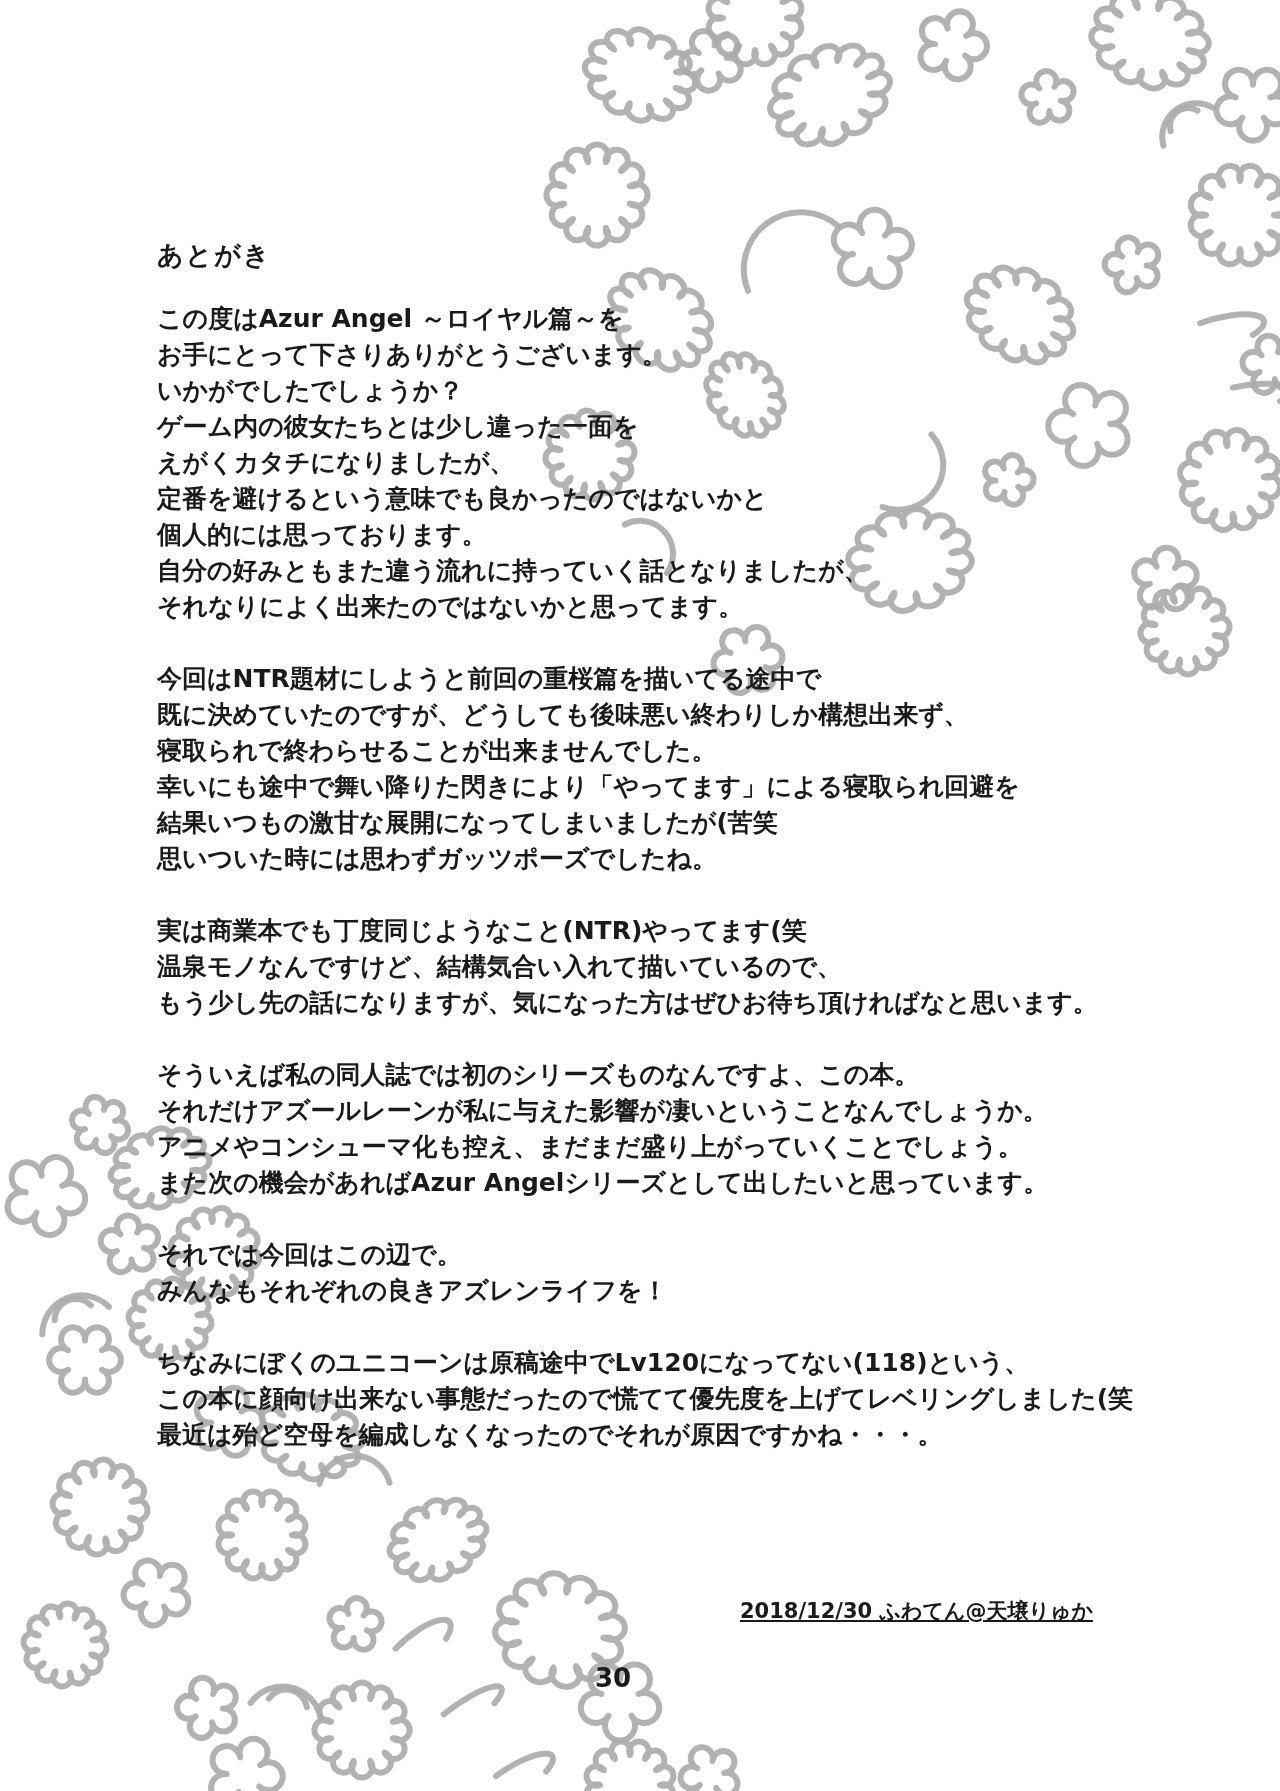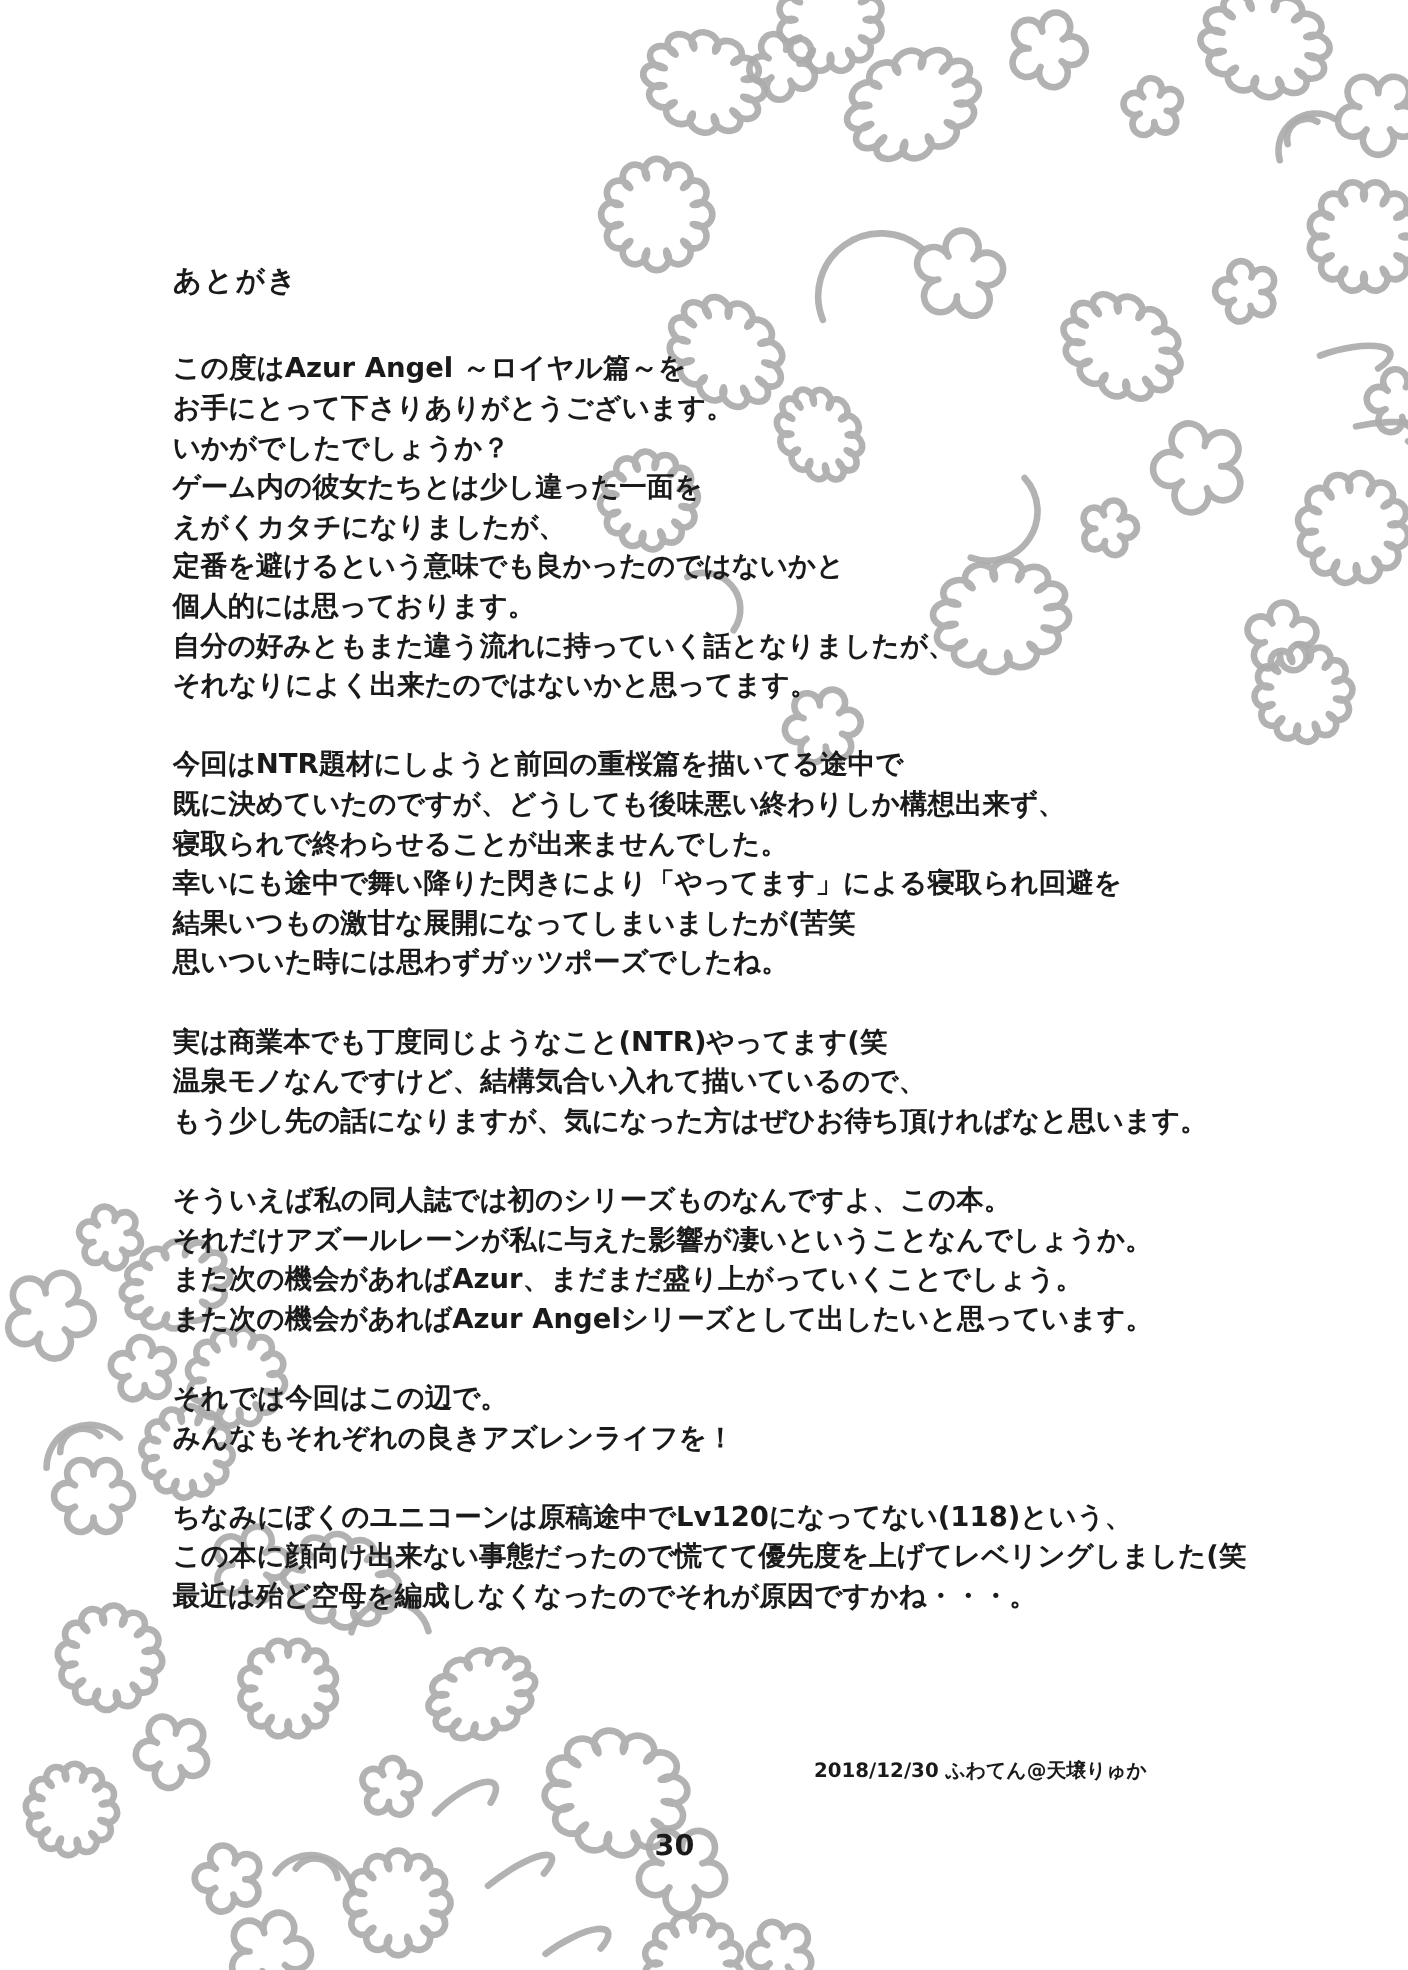--- a/index.html
+++ b/index.html
@@ -14,26 +14,26 @@
   .deco path{
     fill:none;stroke:var(--doodle,#ababab);stroke-width:6;
     stroke-linecap:round;stroke-linejoin:round;stroke-opacity:.92;
   }
   .page-title{
     position:absolute;left:157px;top:238px;margin:0;z-index:2;
     font-size:26px;font-weight:bold;color:var(--ink,#1a1a1a);letter-spacing:2px;
   }
   .body-text{
     position:absolute;left:157px;top:301px;z-index:2;
-    font-size:25px;font-weight:bold;color:var(--ink,#1a1a1a);margin-top:16px;
+    font-size:25px;font-weight:bold;color:var(--ink,#1a1a1a);
   }
   .text-line{height:36px;line-height:36px;white-space:pre;letter-spacing:0;}
   .signature{
     position:absolute;left:740px;top:1597px;z-index:2;
-    font-size:18px;font-weight:bold;color:var(--ink,#1a1a1a);white-space:pre;
+    font-size:21px;font-weight:bold;color:var(--ink,#1a1a1a);white-space:pre;text-decoration:underline;
   }
   .page-number{
     position:absolute;left:595px;top:1663px;width:100px;z-index:2;
     text-align:left;font-size:26px;font-weight:bold;color:var(--ink,#1a1a1a);
   }
 </style>
 </head>
 <body>
 
 <div class="page">
@@ -134,21 +134,21 @@
       <div class="text-line">幸いにも途中で舞い降りた閃きにより「やってます」による寝取られ回避を</div>
       <div class="text-line">結果いつもの激甘な展開になってしまいましたが(苦笑</div>
       <div class="text-line">思いついた時には思わずガッツポーズでしたね。</div>
       <div class="text-line"></div>
       <div class="text-line">実は商業本でも丁度同じようなこと(NTR)やってます(笑</div>
       <div class="text-line">温泉モノなんですけど、結構気合い入れて描いているので、</div>
       <div class="text-line">もう少し先の話になりますが、気になった方はぜひお待ち頂ければなと思います。</div>
       <div class="text-line"></div>
       <div class="text-line">そういえば私の同人誌では初のシリーズものなんですよ、この本。</div>
       <div class="text-line">それだけアズールレーンが私に与えた影響が凄いということなんでしょうか。</div>
-      <div class="text-line">また次の機会があればAzur、まだまだ盛り上がっていくことでしょう。</div>
+      <div class="text-line">アニメやコンシューマ化も控え、まだまだ盛り上がっていくことでしょう。</div>
       <div class="text-line">また次の機会があればAzur Angelシリーズとして出したいと思っています。</div>
       <div class="text-line"></div>
       <div class="text-line">それでは今回はこの辺で。</div>
       <div class="text-line">みんなもそれぞれの良きアズレンライフを！</div>
       <div class="text-line"></div>
       <div class="text-line">ちなみにぼくのユニコーンは原稿途中でLv120になってない(118)という、</div>
       <div class="text-line">この本に顔向け出来ない事態だったので慌てて優先度を上げてレベリングしました(笑</div>
       <div class="text-line">最近は殆ど空母を編成しなくなったのでそれが原因ですかね・・・。</div>
     </div>
 

